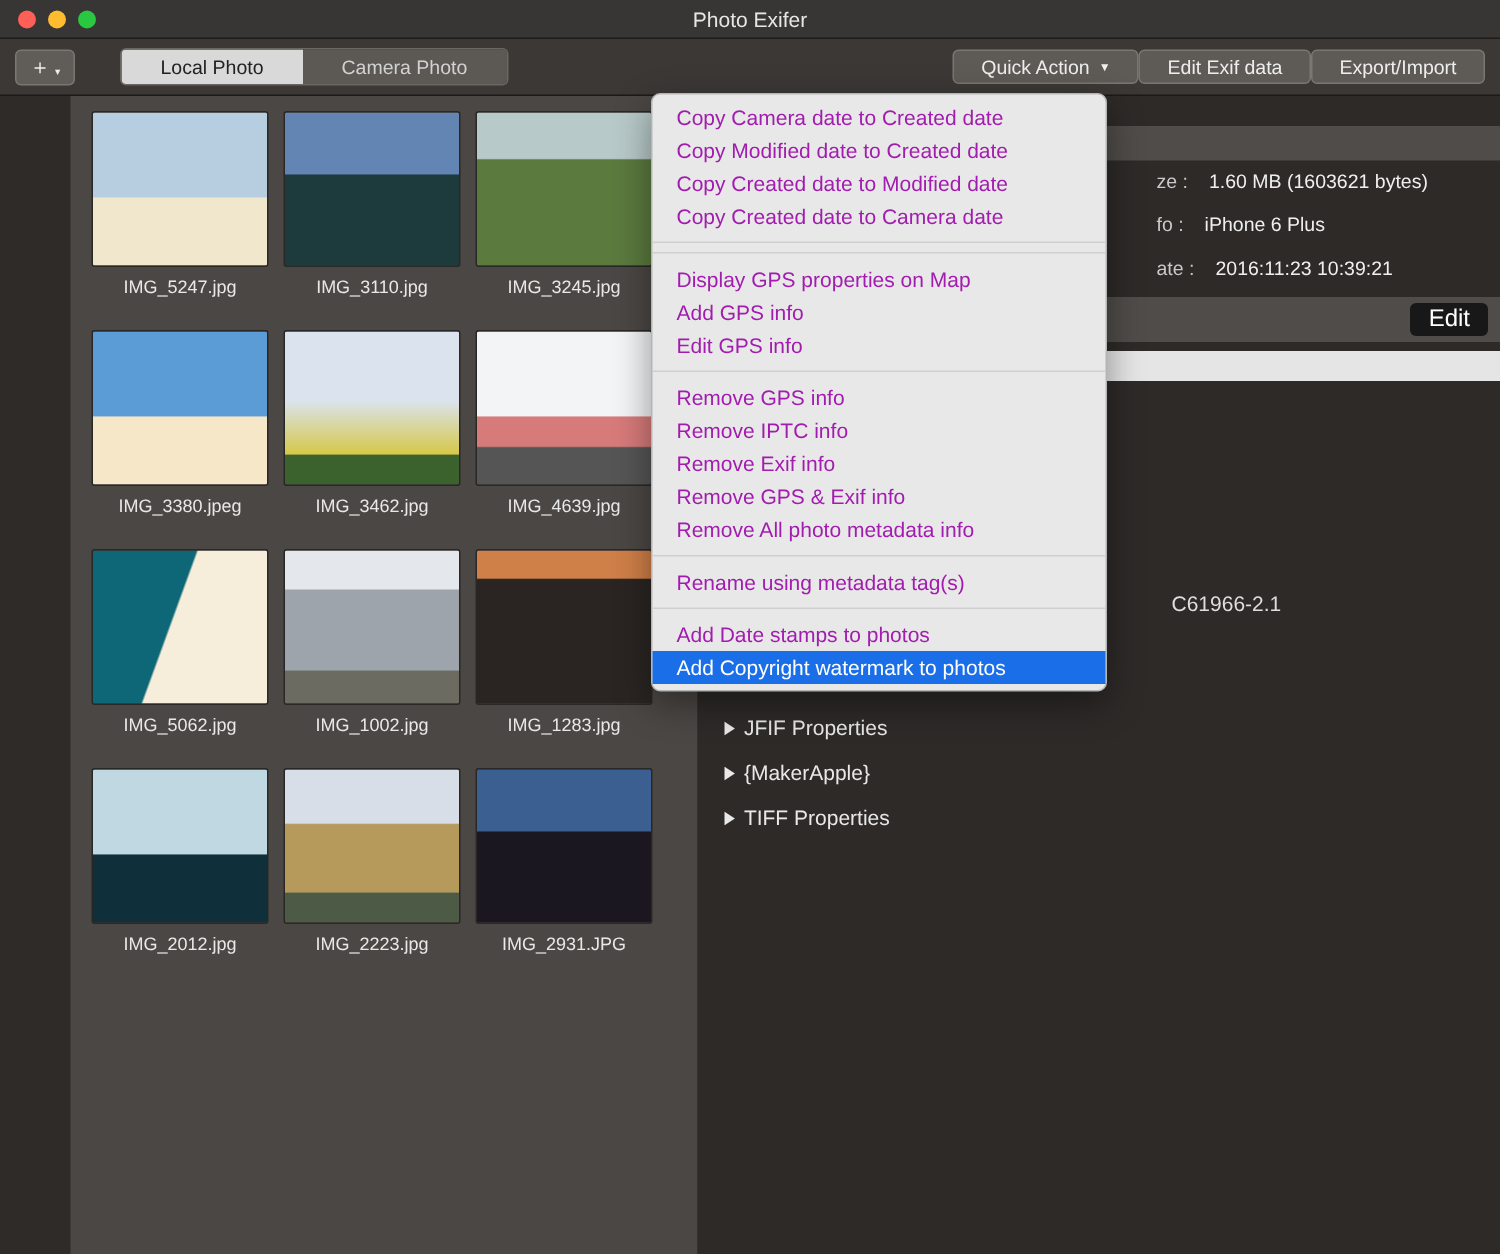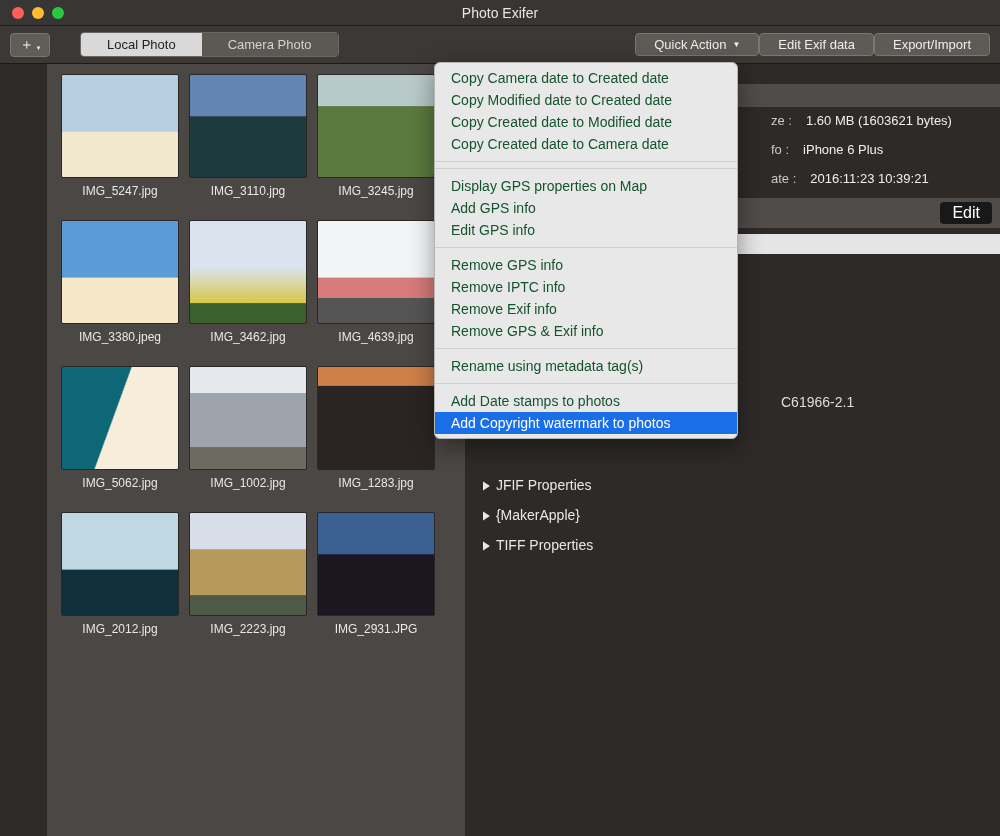--- a/index.html
+++ b/index.html
@@ -166,21 +166,21 @@
     background: #e8e8e8;
     border: 1px solid #b5b5b5;
     border-radius: 6px;
     box-shadow: 0 8px 24px rgba(0,0,0,0.4);
     padding: 4px 0;
     z-index: 100;
   }
   .dropdown .mitem {
     padding: 3px 16px;
     font-size: 14px;
-    color: #14532d;
+    color: #a21caf;
     cursor: pointer;
     white-space: nowrap;
   }
   .dropdown .sep { height: 1px; background: #cfcfcf; margin: 6px 0; }
   .dropdown .highlight { background: #1a6fe8; color: #fff; }
   .color-profile { margin-left: 300px; margin-top: 260px; font-size: 14px; color: #dedede;}
 </style>
 </head>
 <body>
 
@@ -320,18 +320,19 @@
   <div class="sep"></div>
   <div class="sep"></div>
   <div class="mitem">Display GPS properties on Map</div>
   <div class="mitem">Add GPS info</div>
   <div class="mitem">Edit GPS  info</div>
   <div class="sep"></div>
   <div class="mitem">Remove GPS info</div>
   <div class="mitem">Remove IPTC info</div>
   <div class="mitem">Remove Exif info</div>
   <div class="mitem">Remove GPS &amp; Exif info</div>
+  <div class="mitem">Remove All photo metadata info</div>
   <div class="sep"></div>
   <div class="mitem">Rename using metadata tag(s)</div>
   <div class="sep"></div>
   <div class="mitem">Add Date stamps to photos</div>
   <div class="mitem highlight">Add Copyright watermark to photos</div>
 </div>
 
 </body></html>

